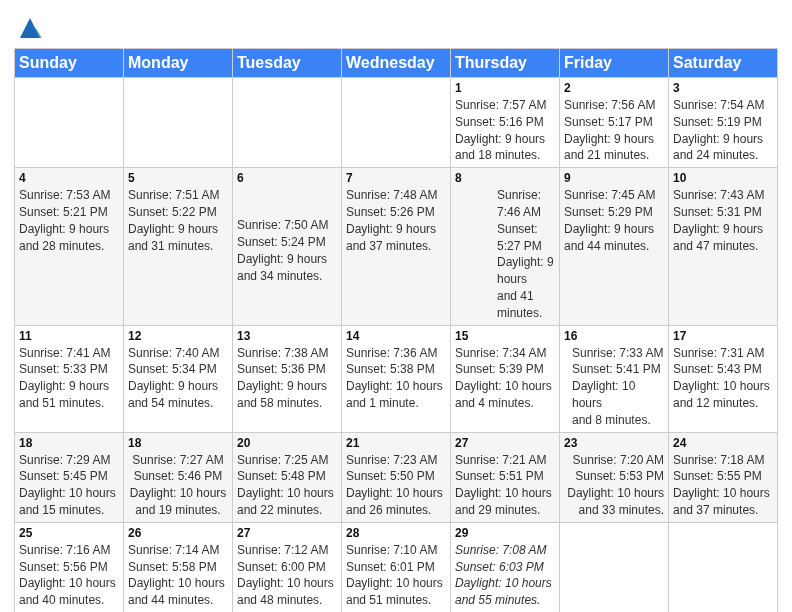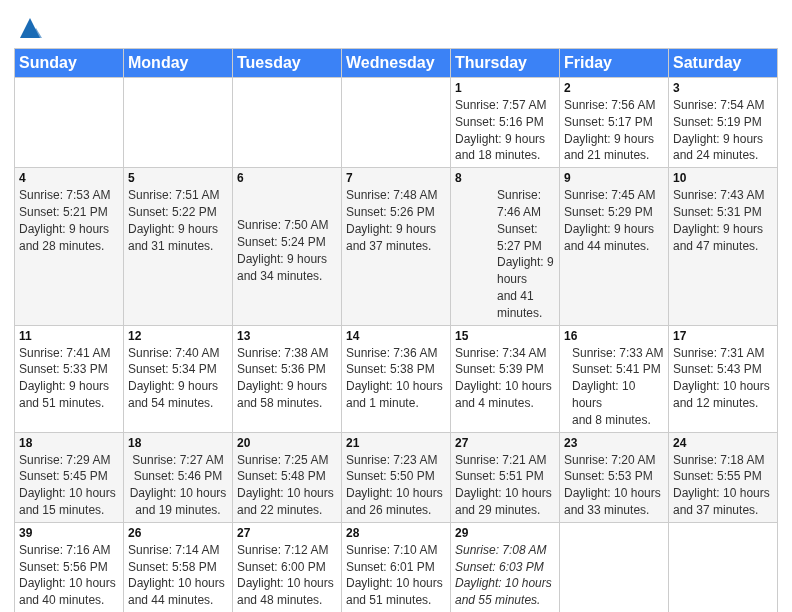--- a/index.html
+++ b/index.html
@@ -287,36 +287,36 @@
           </td>
           <td>
             <span class="day-number">27</span>
             <div class="day-info" style="white-space: pre-line;">Sunrise: 7:21 AM
 Sunset: 5:51 PM
 Daylight: 10 hours
 and 29 minutes.</div>
           </td>
           <td>
             <span class="day-number">23</span>
-            <div class="day-info" style="white-space: pre-line;">Sunrise: 7:20 AM
+            <div class="day-info" style="white-space: pre-line; text-align: right;">Sunrise: 7:20 AM
 Sunset: 5:53 PM
 Daylight: 10 hours
 and 33 minutes.</div>
           </td>
           <td>
             <span class="day-number">24</span>
             <div class="day-info" style="white-space: pre-line;">Sunrise: 7:18 AM
 Sunset: 5:55 PM
 Daylight: 10 hours
 and 37 minutes.</div>
           </td>
         </tr>
         <tr>
           <td>
-            <span class="day-number">39</span>
+            <span class="day-number">25</span>
             <div class="day-info" style="white-space: pre-line;">Sunrise: 7:16 AM
 Sunset: 5:56 PM
 Daylight: 10 hours
 and 40 minutes.</div>
           </td>
           <td>
             <span class="day-number">26</span>
             <div class="day-info" style="white-space: pre-line;">Sunrise: 7:14 AM
 Sunset: 5:58 PM
 Daylight: 10 hours

